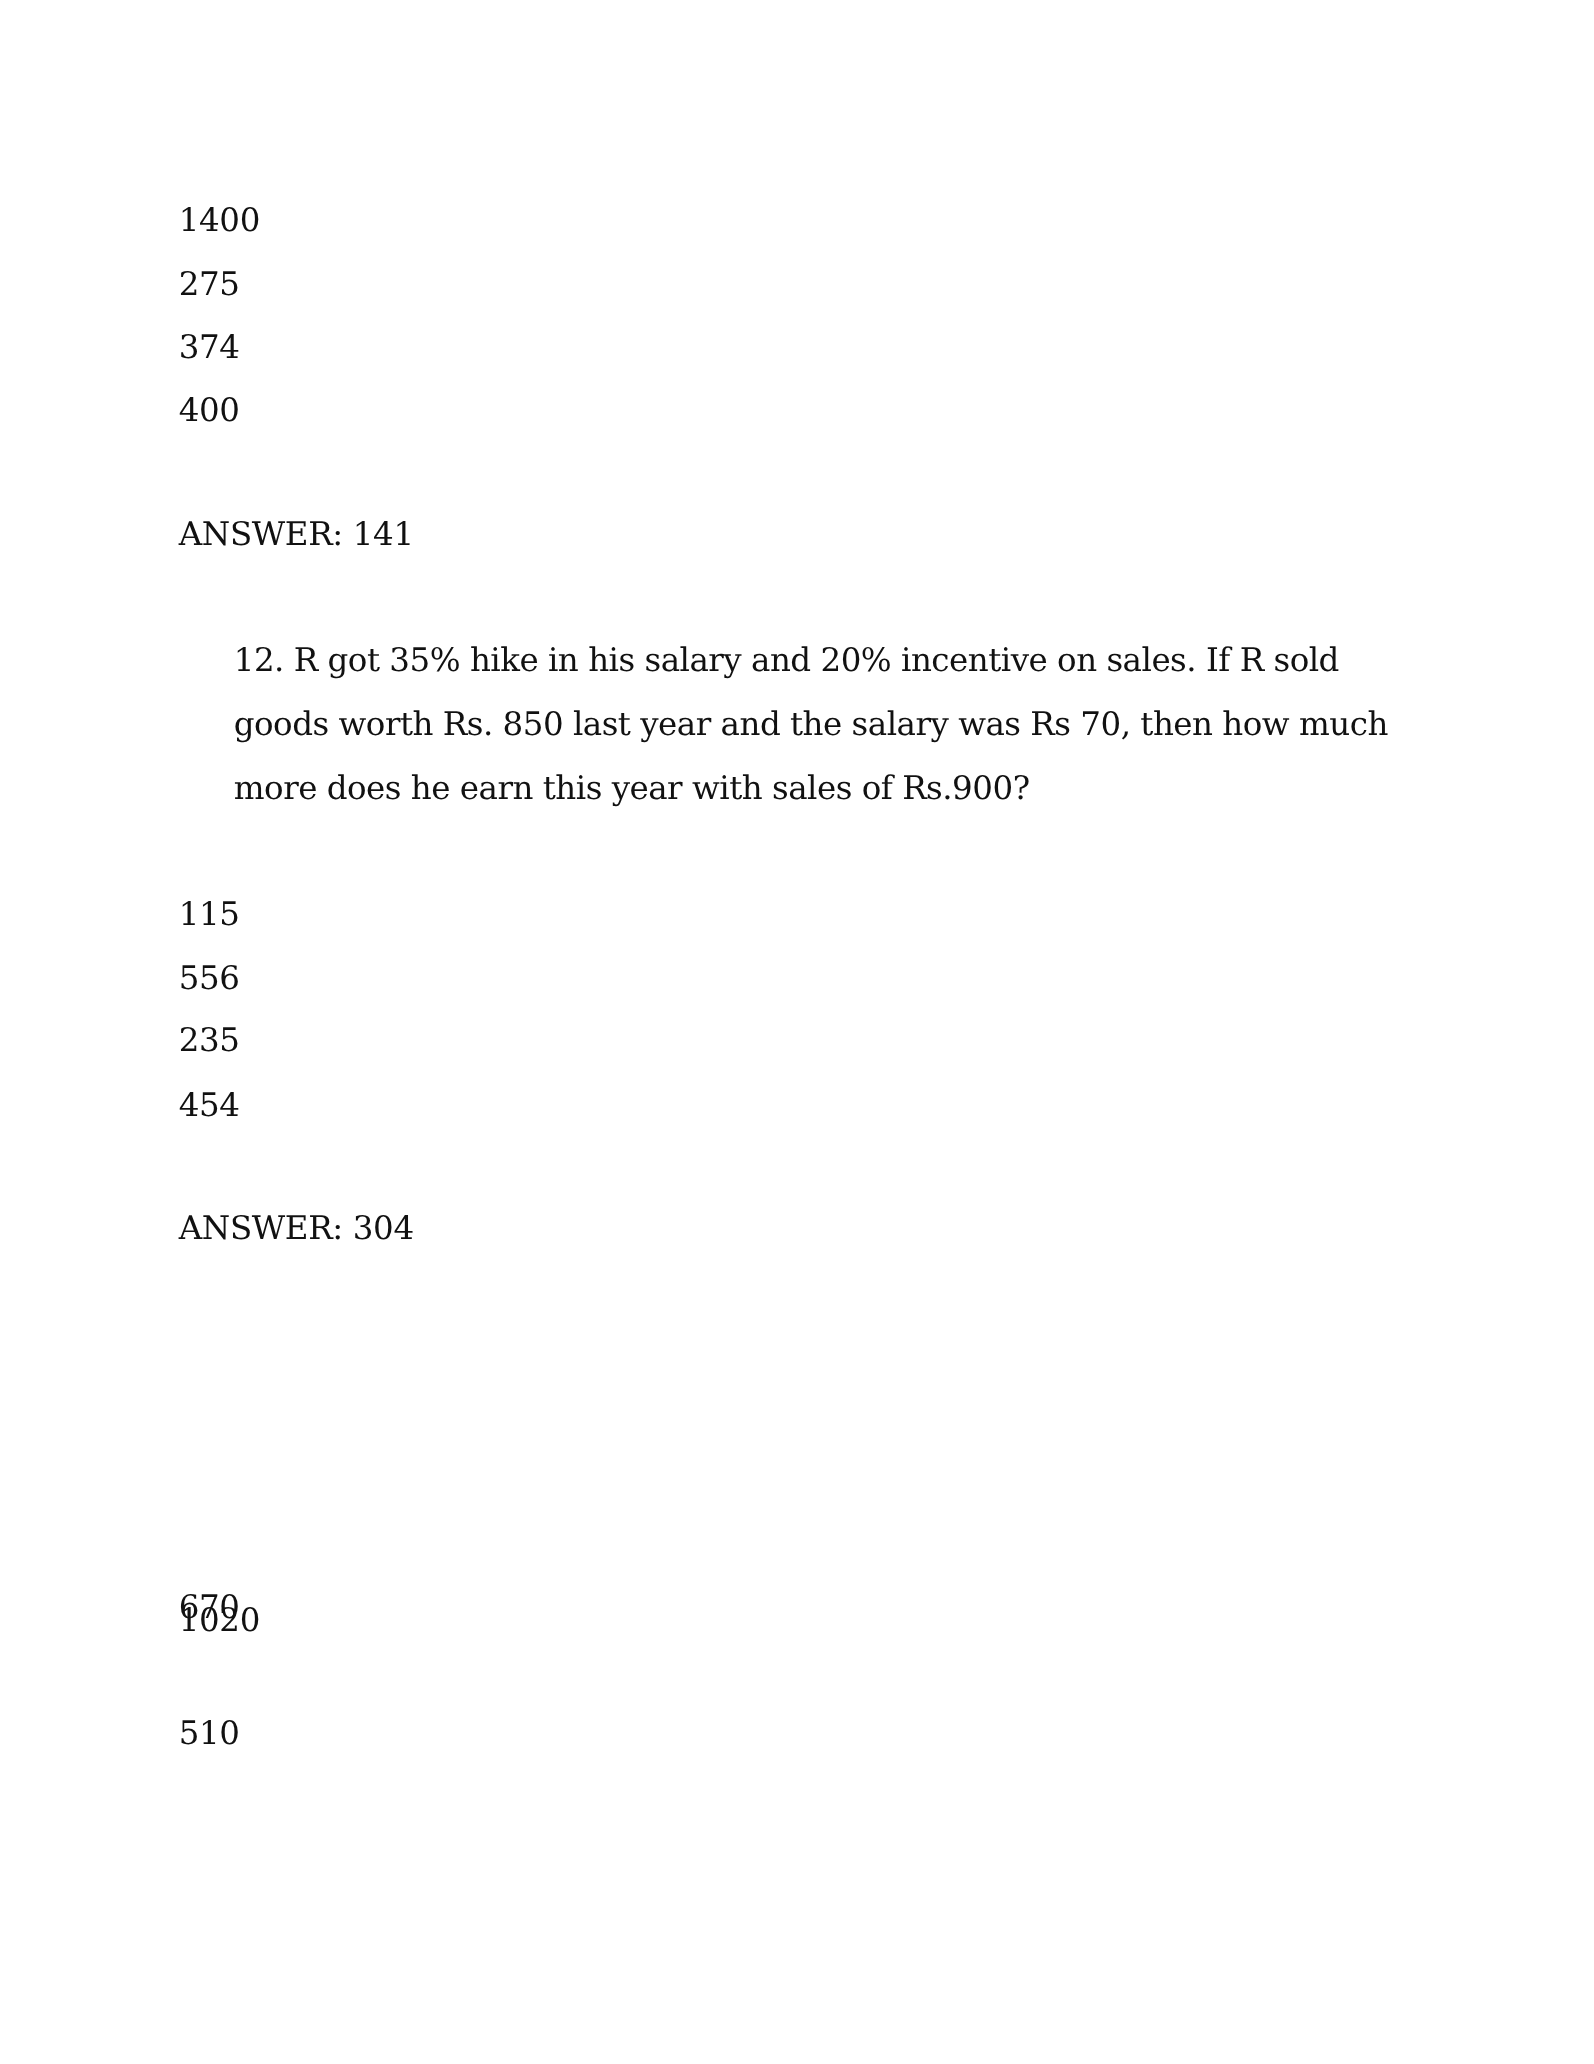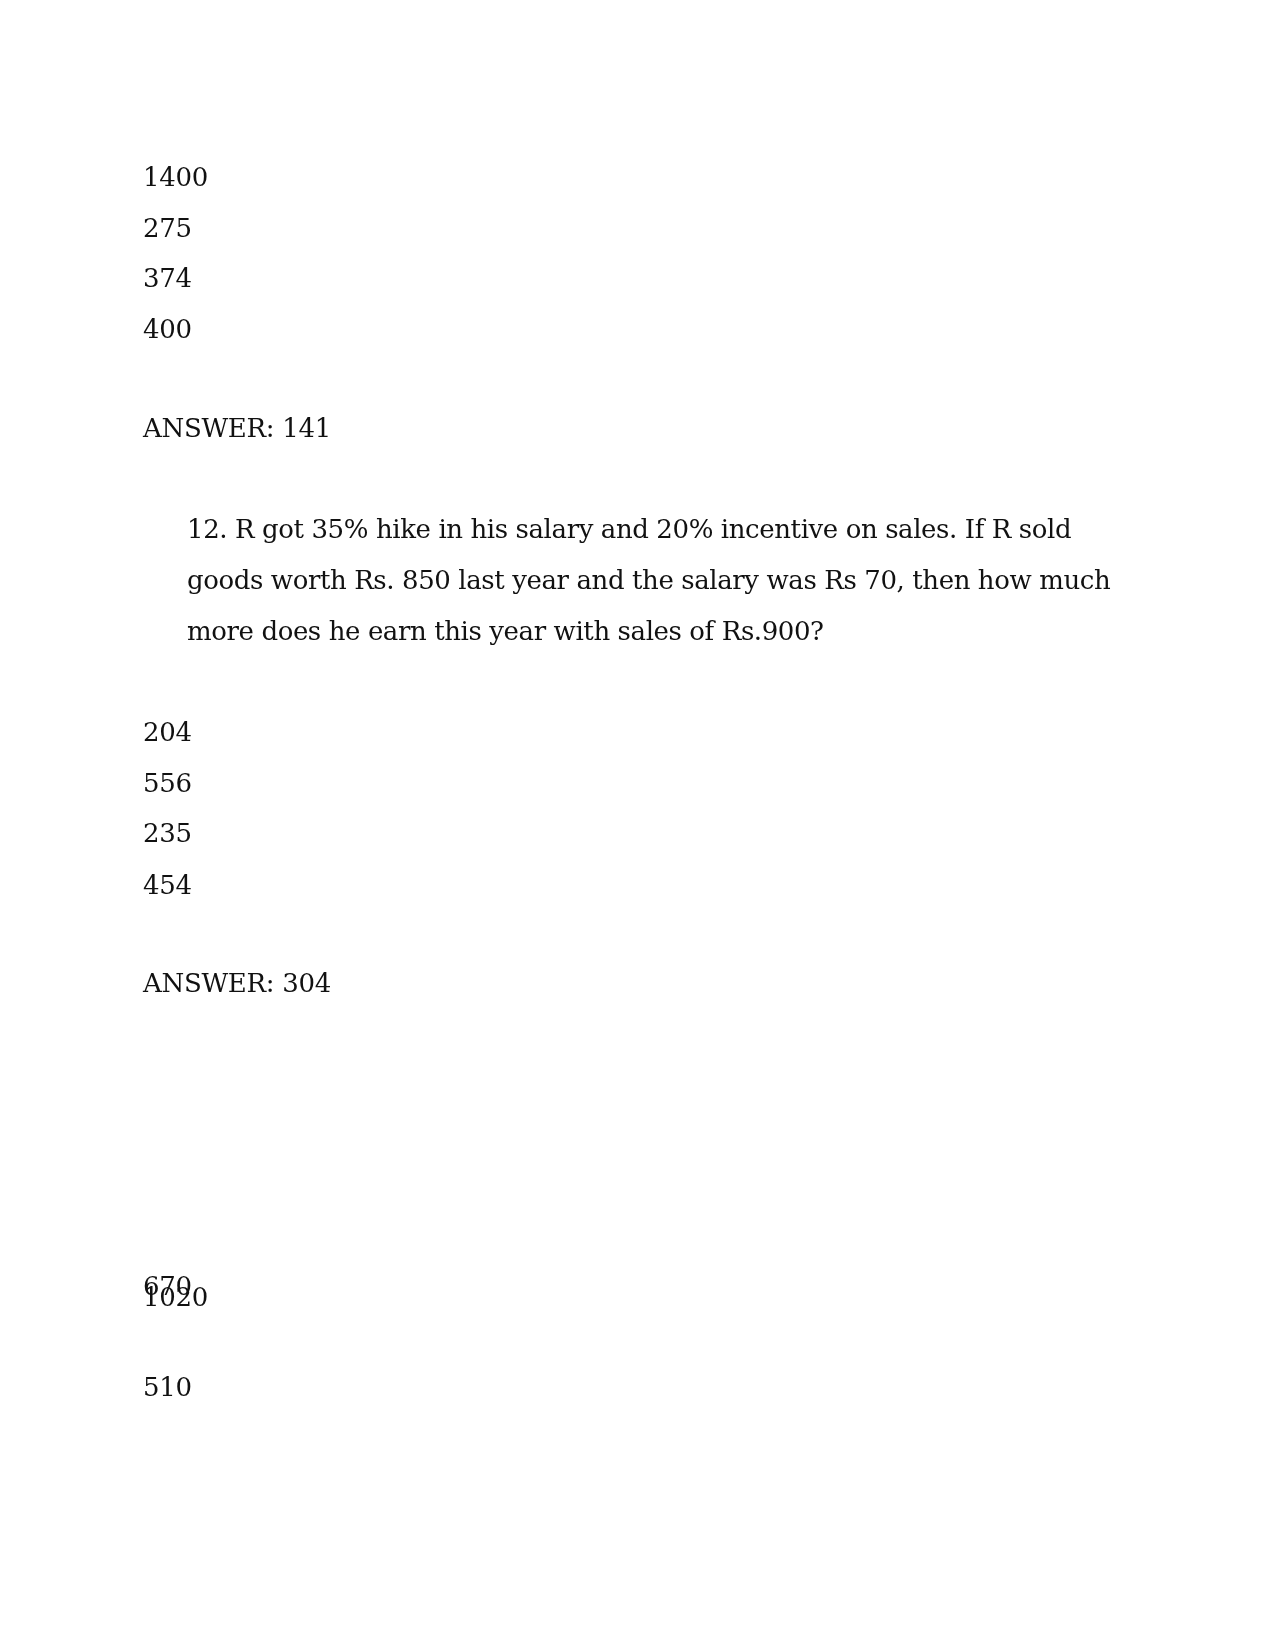--- a/index.html
+++ b/index.html
@@ -45,21 +45,21 @@
 
   <div class="line" style="top:162px">1400</div>
   <div class="line" style="top:213px">275</div>
   <div class="line" style="top:263px">374</div>
   <div class="line" style="top:314px">400</div>
 
   <div class="line" style="top:413px">ANSWER: 141</div>
 
   <div class="para" style="top:504px">12. R got 35% hike in his salary and 20% incentive on sales. If R sold goods worth Rs. 850 last year and the salary was Rs 70, then how much more does he earn this year with sales of Rs.900?</div>
 
-  <div class="line" style="top:717px">204</div>
+  <div class="line" style="top:717px">115</div>
   <div class="line" style="top:768px">556</div>
   <div class="line" style="top:818px">235</div>
   <div class="line" style="top:870px">454</div>
 
   <div class="line" style="top:968px">ANSWER: 304</div>
 
 
   <div class="line" style="top:1271px">670</div>
   <div class="line" style="top:1282px">1020</div>
   <div class="line" style="top:1372px">510</div>

